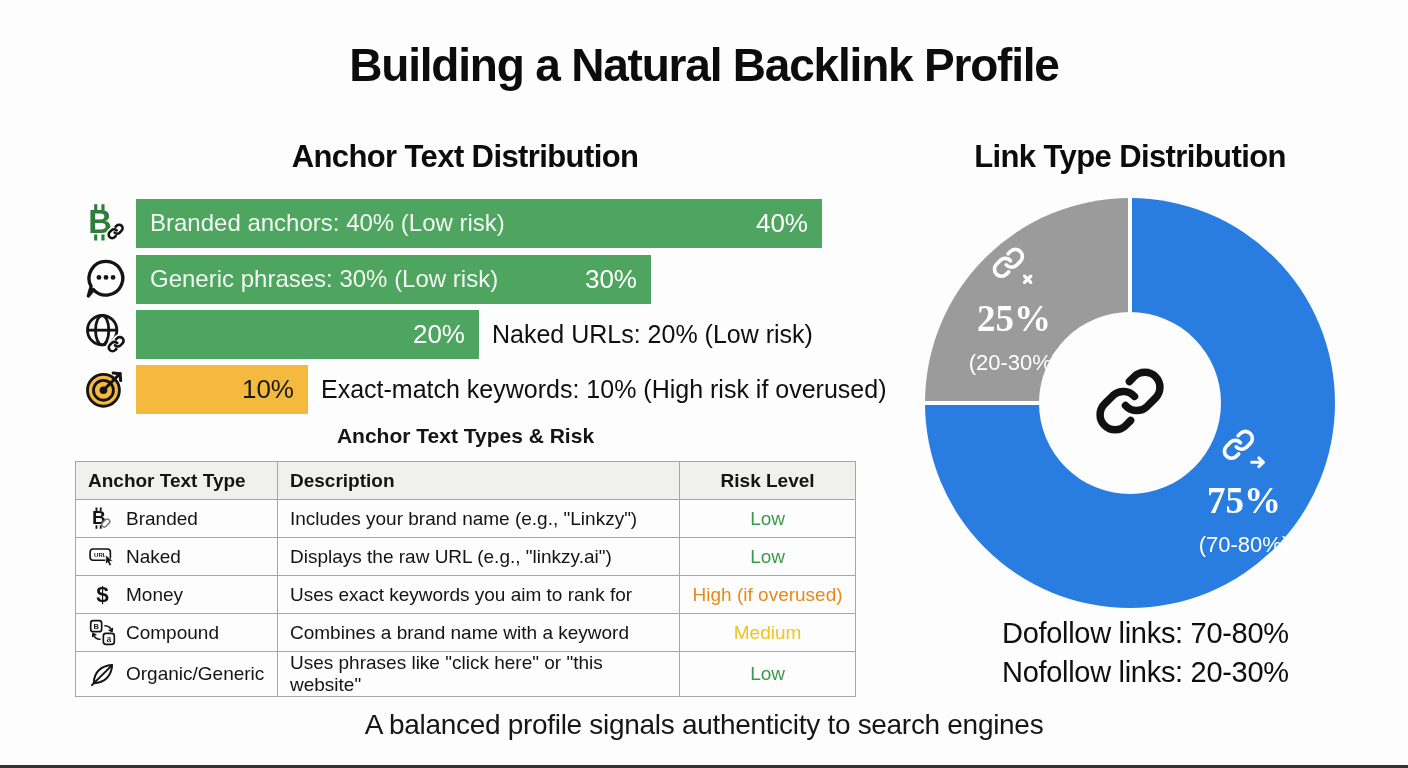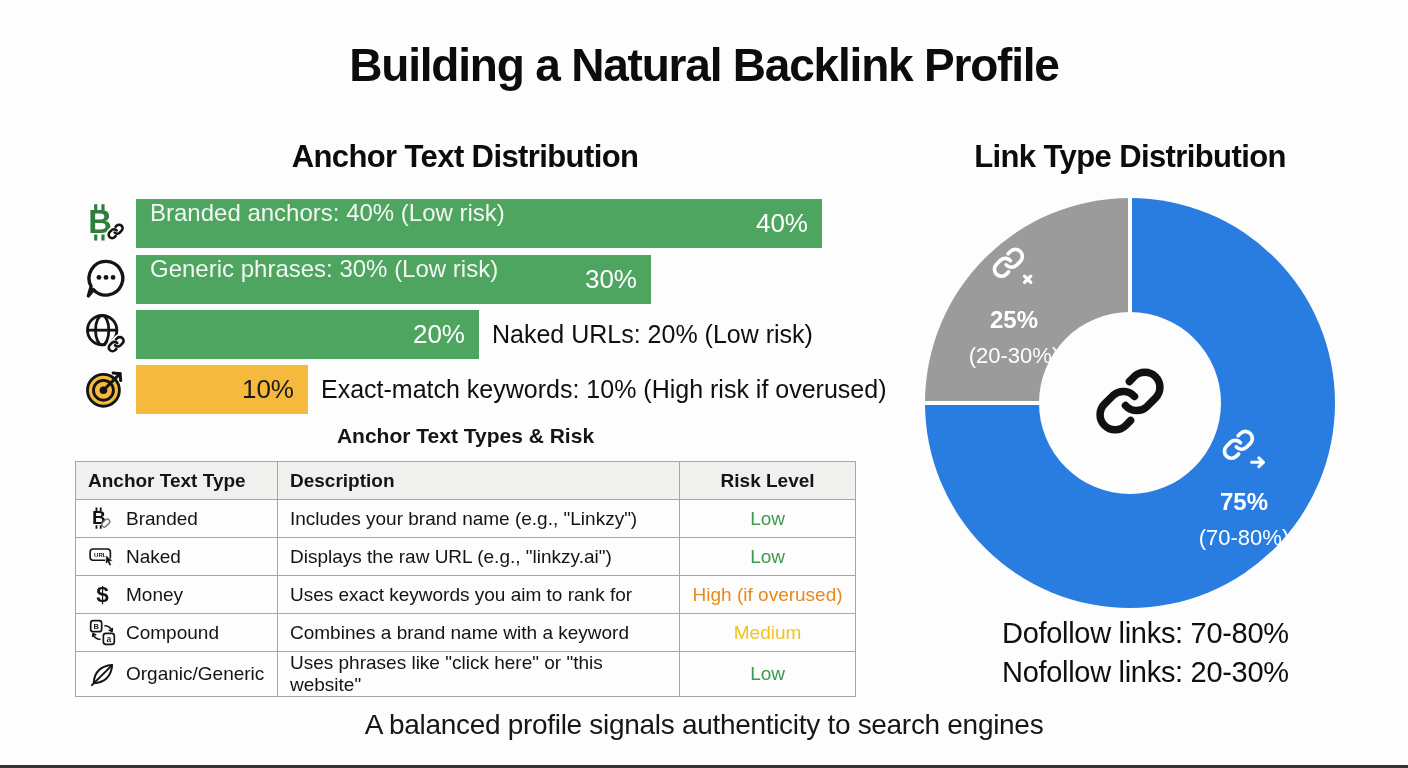--- a/index.html
+++ b/index.html
@@ -20,21 +20,21 @@
     position:absolute; font-size:31px; font-weight:700;
     text-align:center; letter-spacing:-0.6px; color:#0c0c0c;
   }
   #anchor-title { left:75px; width:780px; top:139px; }
   #link-title   { left:905px; width:450px; top:139px; }
 
   
   .bar-row { position:absolute; left:80px; height:46px; display:flex; align-items:center; }
   .bar-icon { width:52px; height:46px; display:flex; align-items:center; justify-content:center; margin-right:4px; }
   .bar-icon svg { width:46px; height:46px; }
-  .bar { height:49px; border-radius:0; position:relative; display:flex; align-items:flex-start; flex:0 0 auto; }
+  .bar { height:49px; border-radius:0; position:relative; display:flex; align-items:center; flex:0 0 auto; }
   .bar-label-inside { margin-left:14px; font-size:24px; color:#F3F7F3; white-space:nowrap; }
   .bar-value { position:absolute; right:14px; top:50%; transform:translateY(-50%); font-size:26px; font-weight:400; }
   .bar-label-outside { margin-left:13px; font-size:25px; color:#0f0f0f; white-space:nowrap; }
 
   
   .table-title { position:absolute; left:75px; width:781px; top:424px; text-align:center; font-size:21px; font-weight:800; }
   table#risk-table {
     position:absolute; left:75px; top:461px; width:781px;
     border-collapse:collapse; background:#FDFDFD;
   }
@@ -50,21 +50,21 @@
   .donut-seam-v { position:absolute; left:50%; top:0; width:4px; height:50%; background:#FDFDFD; transform:translateX(-50%); }
   .donut-seam-h { position:absolute; top:50%; left:0; height:4px; width:50%; background:#FDFDFD; transform:translateY(-50%); }
   .donut-hole {
     position:absolute; left:50%; top:50%; width:182px; height:182px; border-radius:50%;
     background:#FDFDFD; transform:translate(-50%,-50%);
     display:flex; align-items:center; justify-content:center; color:#111;
   }
   .donut-hole svg { width:72px; height:72px; }
   .seg-label { position:absolute; display:flex; flex-direction:column; align-items:center; color:#fff; line-height:1.05; }
   .seg-label .icon svg { width:46px; height:42px; }
-  .seg-pct { font-size:24px; font-weight:700; margin-top:15px; }
+  .seg-pct { font-size:37px; font-weight:700; margin-top:8px;font-family:Liberation Serif, serif; }
   .seg-range { font-size:22px; margin-top:12px; font-weight:400;text-align:center; }
   #seg-nofollow { left:23px; top:48px; width:132px; }
   #seg-dofollow { left:250px; top:230px; width:138px; }
 
   .donut-legend { position:absolute; left:1002px; top:617px; font-size:29px; color:#0f0f0f; }
   .donut-legend div { margin-bottom:6px; letter-spacing:-0.3px; }
 
   .footer-note {
     position:absolute; top:709px; left:0; width:100%;
     text-align:center; font-size:28px; color:#161616; letter-spacing:-0.3px;

